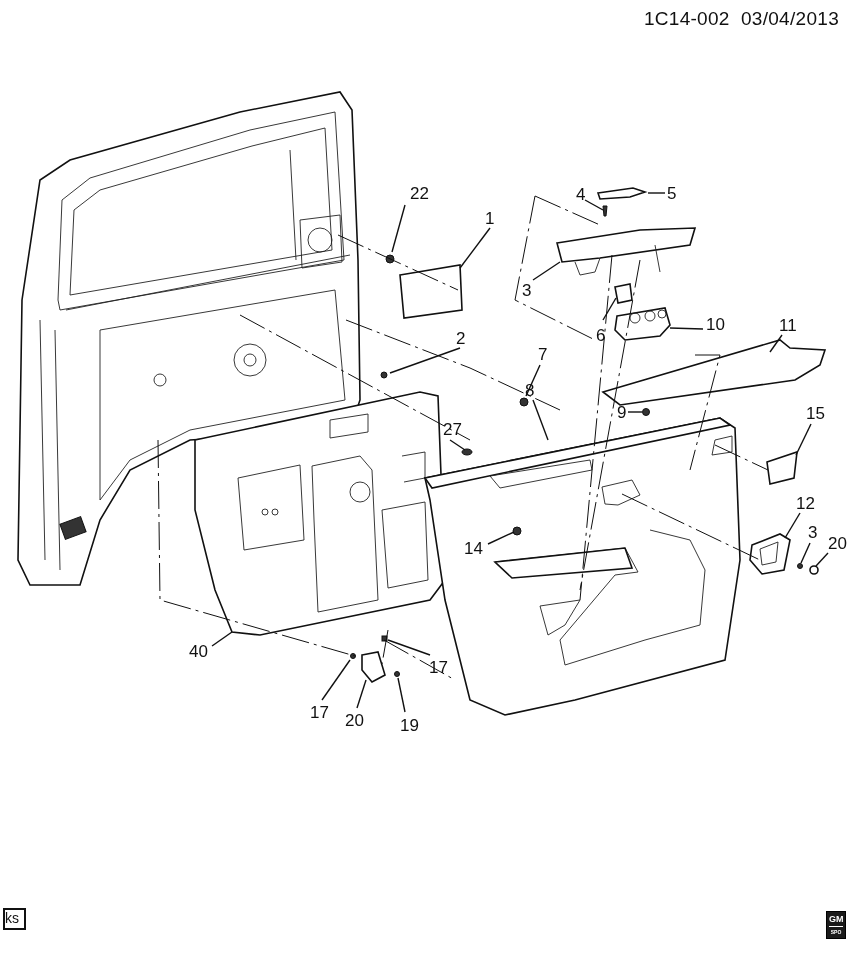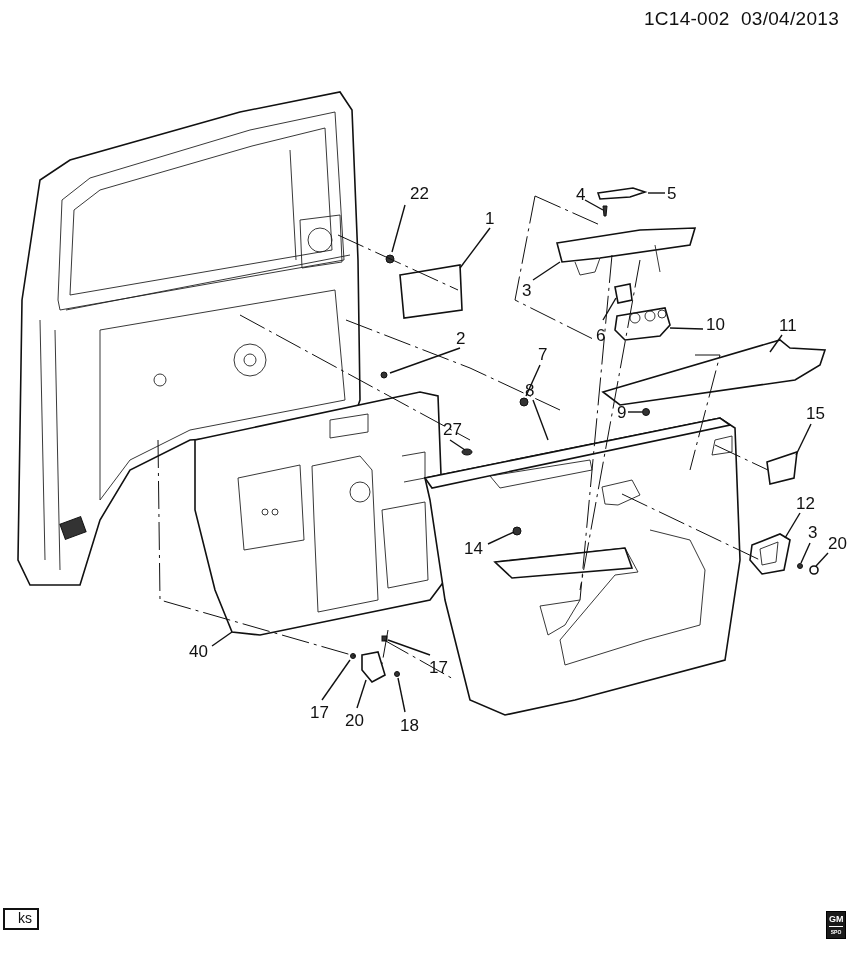--- a/index.html
+++ b/index.html
@@ -1,20 +1,20 @@
 <!DOCTYPE html>
 <html><head>
   <meta charset="utf-8">
   <style>
     html, body { margin: 0; padding: 0; background: #ffffff; }
     body { width: 851px; height: 960px; position: relative; overflow: hidden; font-family: "Liberation Sans", sans-serif; }
     #canvas { position: absolute; left: 0; top: 0; width: 851px; height: 960px; }
     .header-code { position: absolute; right: 12px; top: 8px; font-size: 19px; color: #111; letter-spacing: 0.3px; }
     .callout { position: absolute; font-size: 17px; color: #111; line-height: 1; }
-    .ks-box { position: absolute; left: 3px; top: 908px; border: 2px solid #111; padding: 1px 5px 3px 13px; font-size: 14px; color: #111; line-height: 1; }
+    .ks-box { position: absolute; left: 3px; top: 908px; border: 2px solid #111; padding: 1px 5px 3px 0; font-size: 14px; color: #111; line-height: 1; }
     .gm-logo { position: absolute; left: 826px; top: 911px; width: 20px; height: 28px; background: #1a1a1a; border: 1px solid #000; color: #fff; font-size: 9px; font-weight: bold; text-align: center; line-height: 14px; box-sizing: border-box; }
     .gm-logo .gm-top { display: block; border-bottom: 1px solid #fff; margin: 0 2px; }
     .gm-logo .gm-bot { display: block; font-size: 5px; line-height: 10px; }
     svg .part { fill: #ffffff; stroke: #111; stroke-width: 1.6; }
     svg .thin { fill: none; stroke: #222; stroke-width: 0.9; }
     svg .leader { fill: none; stroke: #111; stroke-width: 1.4; }
     svg .dash { fill: none; stroke: #111; stroke-width: 1; stroke-dasharray: 28 5 3 5; }
     svg .dark { fill: #333; stroke: #111; stroke-width: 1; }
   </style>
 </head>
@@ -159,21 +159,21 @@
   <div class="callout" style="left:617px;top:404px">9</div>
   <div class="callout" style="left:706px;top:316px">10</div>
   <div class="callout" style="left:779px;top:317px">11</div>
   <div class="callout" style="left:806px;top:405px">15</div>
   <div class="callout" style="left:796px;top:495px">12</div>
   <div class="callout" style="left:808px;top:524px">3</div>
   <div class="callout" style="left:828px;top:535px">20</div>
   <div class="callout" style="left:464px;top:540px">14</div>
   <div class="callout" style="left:429px;top:659px">17</div>
   <div class="callout" style="left:310px;top:704px">17</div>
-  <div class="callout" style="left:400px;top:717px">18</div>
+  <div class="callout" style="left:400px;top:717px">19</div>
   <div class="callout" style="left:345px;top:712px">20</div>
   <div class="callout" style="left:189px;top:643px">40</div>
   <div class="callout" style="left:443px;top:421px">27</div>
   <div class="callout" style="left:410px;top:185px">22</div>
 
   <div class="ks-box">ks</div>
 
   <div class="gm-logo">
     <span class="gm-top">GM</span>
     <span class="gm-bot">SPO</span>

